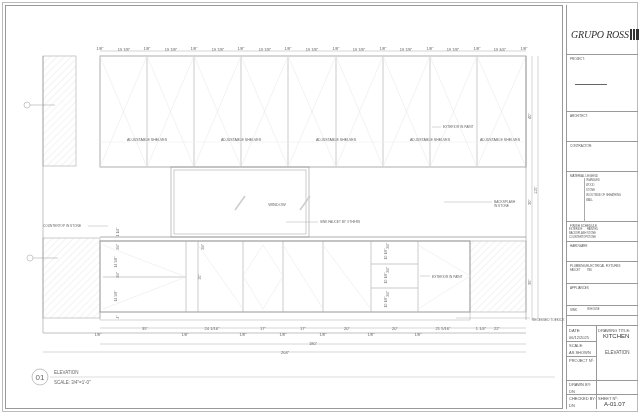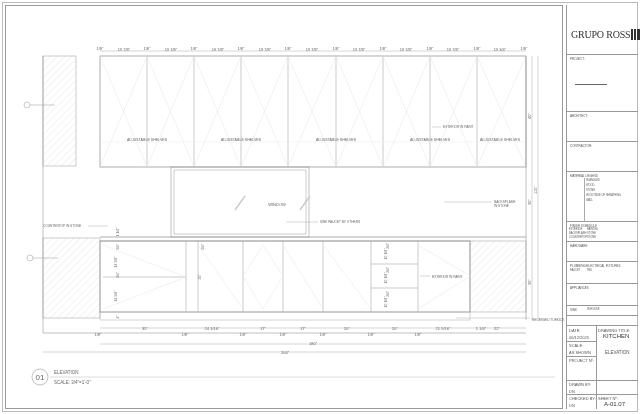--- a/index.html
+++ b/index.html
@@ -217,21 +217,21 @@
     </g>
 
     <circle cx="40" cy="377" r="8" fill="none" stroke="#999" stroke-width="0.6"></circle>
     <text x="40" y="380" font-size="8" text-anchor="middle">01</text>
     <line x1="50" y1="377" x2="555" y2="377" stroke="#bbb" stroke-width="0.5"></line>
     <text x="54" y="374" font-size="4.5">ELEVATION</text>
     <text x="54" y="384" font-size="4.5">SCALE: 3/4"=1'-0"</text>
   </svg>
 
   <div class="tb">
-    <div class="tb-cell" style="top:0;height:50px;">
+    <div class="tb-cell" style="top:0;height:50px;font-style:italic;">
       <div class="logo"><span>GRUPO ROSS</span><span class="logo-mark"></span></div>
     </div>
     <div class="tb-cell" style="top:50px;height:57px;">
       <span class="tb-label">PROJECT:</span>
       <div style="position:absolute;left:8px;top:29px;width:32px;border-top:1px solid #666;"></div>
     </div>
     <div class="tb-cell" style="top:107px;height:30px;">
       <span class="tb-label">ARCHITECT:</span>
     </div>
     <div class="tb-cell" style="top:137px;height:30px;">

